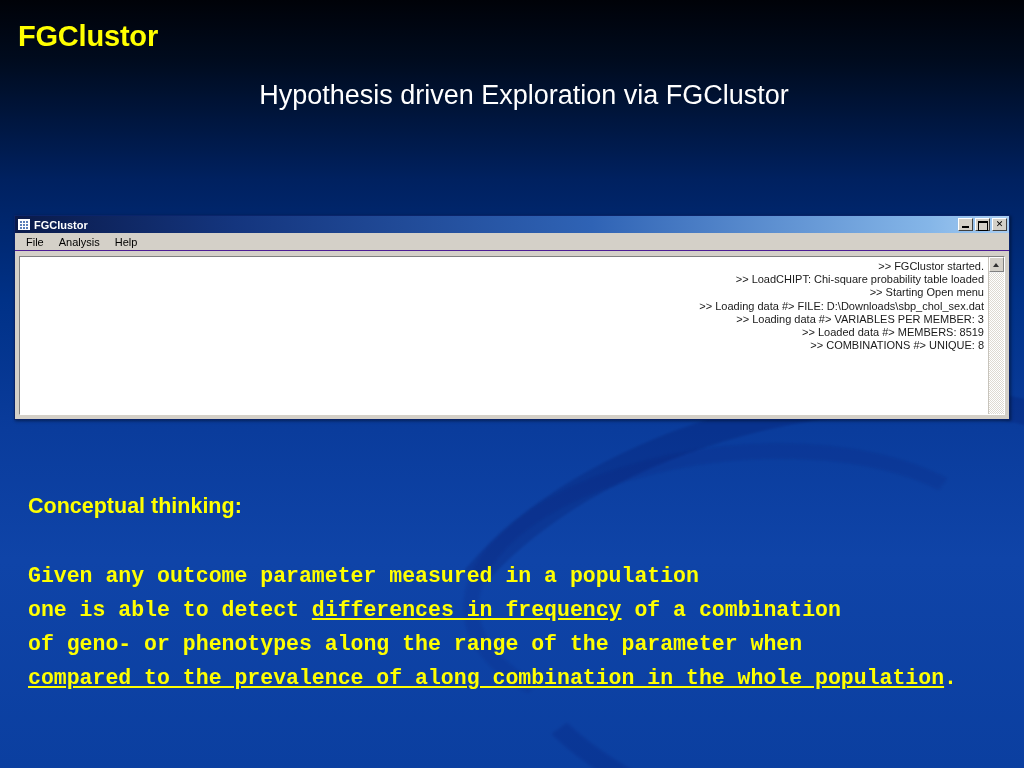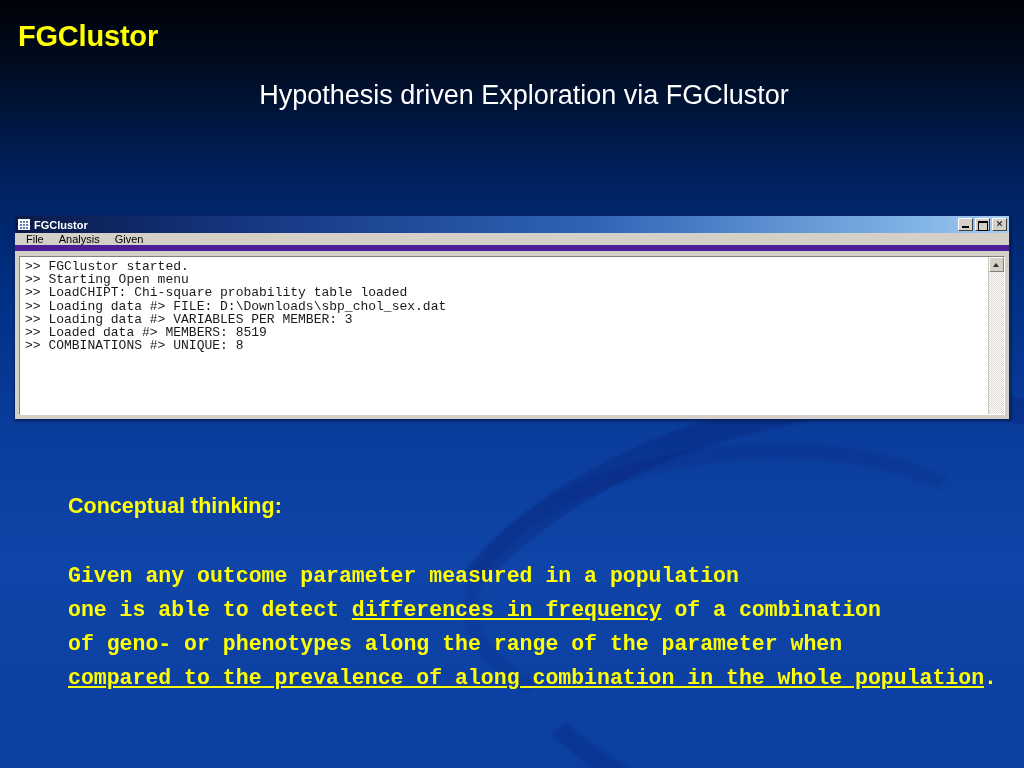--- a/index.html
+++ b/index.html
@@ -139,23 +139,23 @@
     color: #000000;
     font-family: "Liberation Sans", sans-serif;
     cursor: default;
     box-sizing: border-box;
     position: relative;
   }
   #menubar {
     height: 18px;
     background: #d4d0c8;
     display: flex;
-    align-items: center;
+    align-items: flex-end;
     padding-left: 4px;
-    border-bottom: 6px solid #4c1d95;
+    border-bottom: 1px solid #4c1d95;
     box-sizing: border-box;
   }
   .menu-item {
     font-size: 11px;
     color: #000000;
     padding: 1px 8px 2px 7px;
     cursor: default;
     white-space: nowrap;
   }
   #client-area {
@@ -177,25 +177,26 @@
     border-color: #808080 #ffffff #ffffff #808080;
     box-sizing: border-box;
     display: flex;
   }
   #log-text {
     flex: 1 1 auto;
     padding: 3px 4px 4px 5px;
     overflow: hidden;
   }
   .log-line {
-    font-family: Liberation Mono, monospace;
-    font-size: 13px;
+    font-family: Liberation Sans, sans-serif;
+    font-size: 11px;
     line-height: 13.2px;
     color: #1a1a1a;
     white-space: pre;
+    text-align: right;
   }
   #log-scrollbar {
     flex: 0 0 auto;
     width: 16px;
     background: #eeeeee;
     border-left: 1px solid #c8c4bc;
     box-sizing: border-box;
     position: relative;
   }
   #log-scroll-track {
@@ -226,21 +227,20 @@
   
   #concept-block {
     position: absolute;
     left: 28px;
     top: 489px;
     color: #ffff00;
     font-weight: bold;
     font-size: 21.5px;
     line-height: 34px;
     white-space: nowrap;
-    margin-left: 40px;
   }
   #concept-heading {
     font-size: 21.5px;
     font-weight: bold;
     margin-bottom: 36px;
   }
   .concept-line { display: block; font-family: Liberation Mono, monospace; }
   .u { text-decoration: underline; text-underline-offset: 2px; }
 </style>
 </head>
@@ -266,29 +266,29 @@
       </div>
       <div class="winbtn">
         <span style="display:inline-block;width:8px;height:7px;border:1px solid #000;border-top-width:2px;margin-top:2px;"></span>
       </div>
       <div class="winbtn">✕</div>
     </div>
 
     <div id="menubar">
       <div class="menu-item">File</div>
       <div class="menu-item">Analysis</div>
-      <div class="menu-item">Given</div>
+      <div class="menu-item">Help</div>
     </div>
 
     <div id="client-area">
       <div id="log-frame">
         <div id="log-text">
           <div class="log-line">&gt;&gt; FGClustor started.</div>
+          <div class="log-line">&gt;&gt; LoadCHIPT: Chi-square probability table loaded</div>
           <div class="log-line">&gt;&gt; Starting Open menu</div>
-          <div class="log-line">&gt;&gt; LoadCHIPT: Chi-square probability table loaded</div>
           <div class="log-line">&gt;&gt; Loading data #&gt; FILE: D:\Downloads\sbp_chol_sex.dat</div>
           <div class="log-line">&gt;&gt; Loading data #&gt; VARIABLES PER MEMBER: 3</div>
           <div class="log-line">&gt;&gt; Loaded data #&gt; MEMBERS: 8519</div>
           <div class="log-line">&gt;&gt; COMBINATIONS #&gt; UNIQUE: 8</div>
         </div>
         <div id="log-scrollbar">
           <div id="scroll-up-button"></div>
           <div id="log-scroll-track"></div>
         </div>
       </div>

